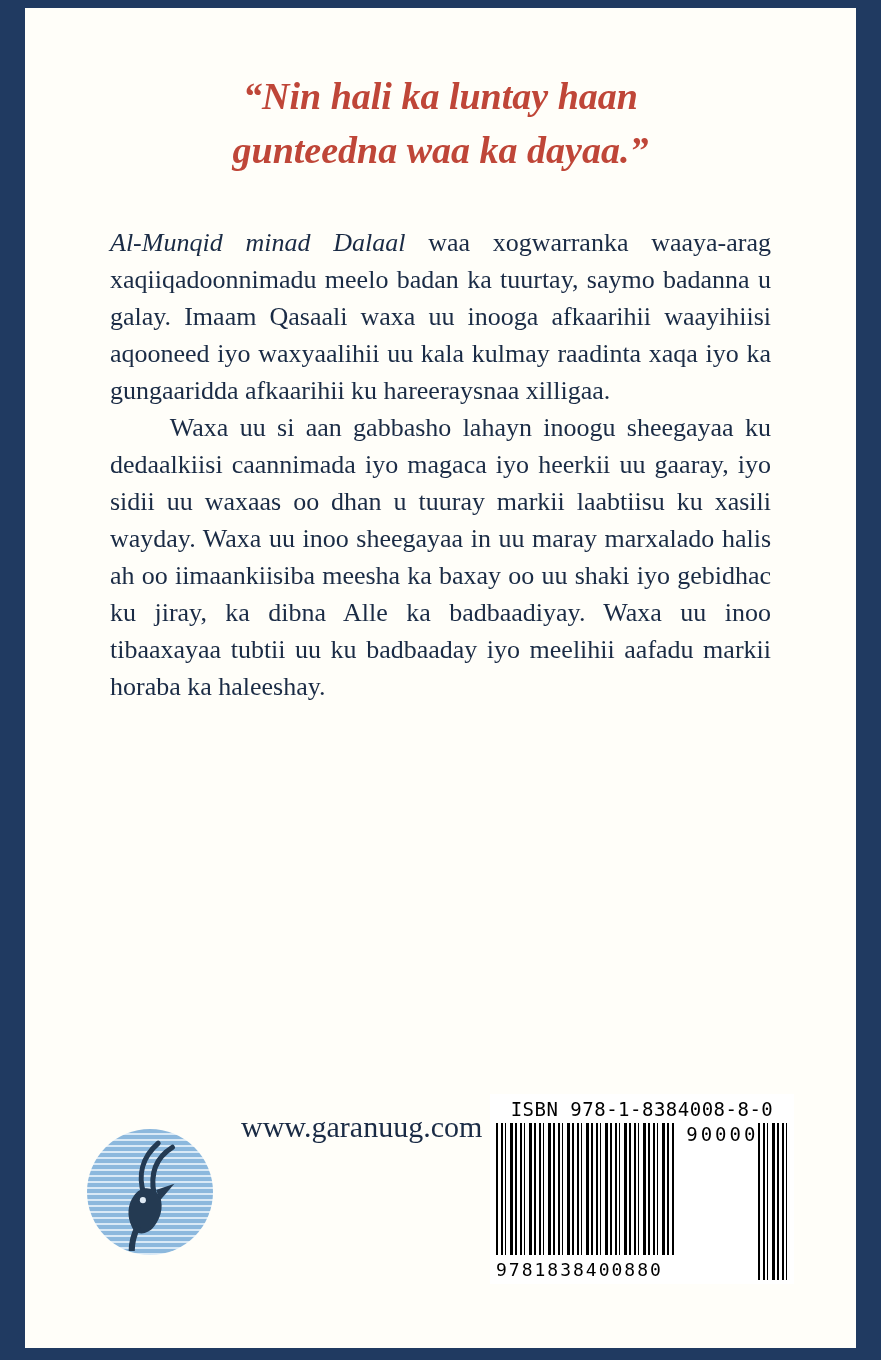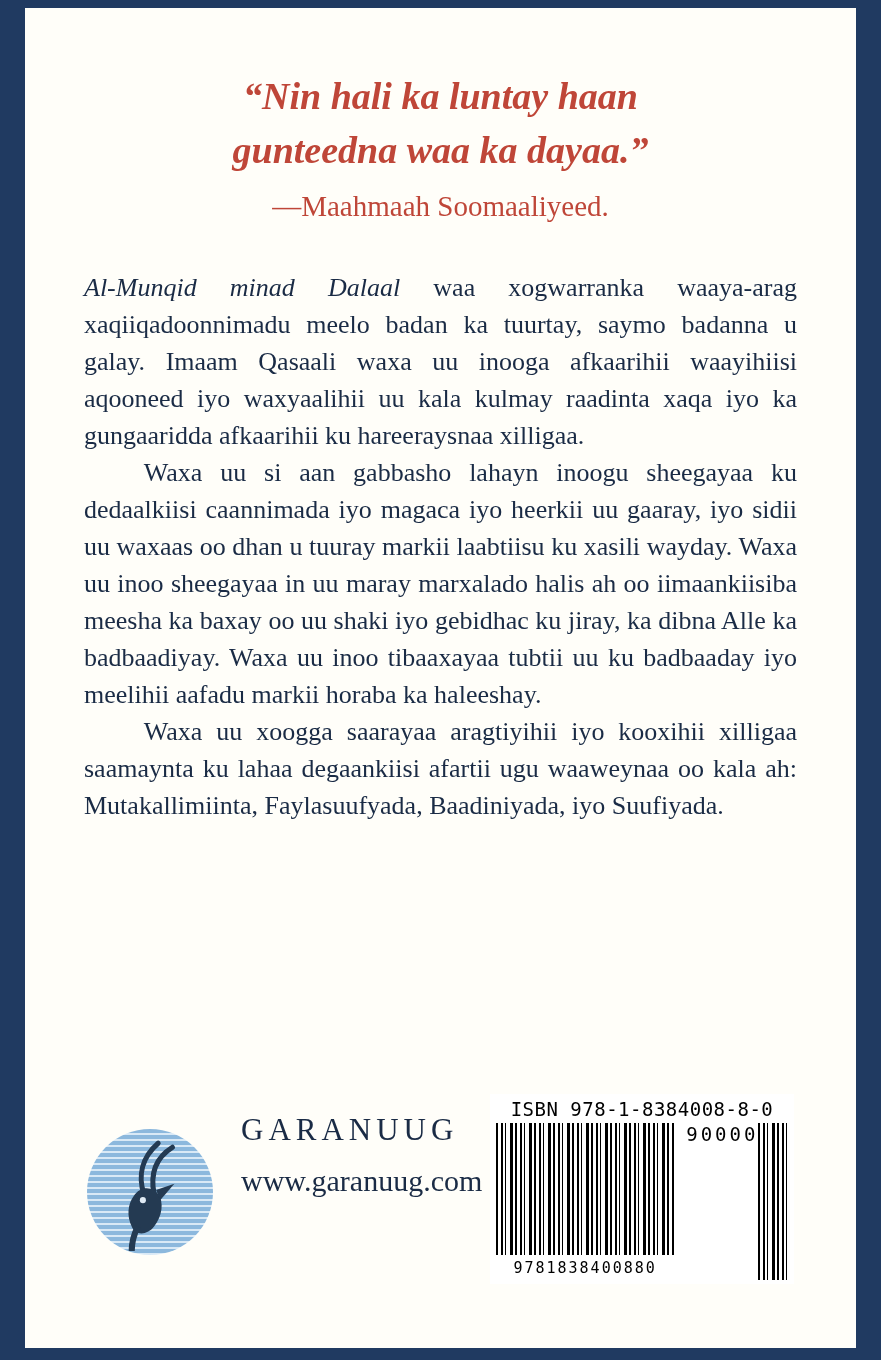--- a/index.html
+++ b/index.html
@@ -12,21 +12,21 @@
     position: relative;
     width: 881px;
     height: 1360px;
     background: var(--border-navy, #203a61);
     overflow: hidden;
   }
   .panel {
     position: absolute;
     top: 8px; left: 25px; right: 25px; bottom: 12px;
     background: var(--panel-bg, #fffef9);
-    padding: 0 59px;
+    padding: 0 85px;
   }
   .quote-section {
     margin-top: 62px;
     text-align: center;
     color: var(--quote-red, #bf4638);
   }
   .quote-text {
     font-size: 38px;
     font-weight: bold;
     font-style: italic;
@@ -104,68 +104,65 @@
   .bars {
     flex: 1;
     background: repeating-linear-gradient(90deg,
       #000 0 2px, #fff 2px 5px,
       #000 5px 7px, #fff 7px 9px,
       #000 9px 10px, #fff 10px 14px,
       #000 14px 17px, #fff 17px 19px);
   }
   .ean-num {
     height: 25px;
-    font-size: 15px;
+    font-size: 18px;
     letter-spacing: 2px;
-    text-align: center;
+    text-align: left;
     padding-top: 4px;
     white-space: nowrap;
   }
   .price {
     height: 25px;
     font-size: 19px;
     letter-spacing: 3px;
     text-align: center;
   }
 </style>
 </head>
 <body>
 
 <div class="cover">
   <div class="panel">
 
     <div class="quote-section">
       <div class="quote-text">“Nin hali ka luntay haan
 gunteedna waa ka dayaa.”</div>
-      <div class="quote-attr">—Maahmaah Soomaaliyeed.</div>
     </div>
 
     <div class="body-section">
       <p><span class="lead-italic">Al-Munqid minad Dalaal</span><span> waa xogwarranka waaya-arag xaqiiqadoonnimadu meelo badan ka tuurtay, saymo badanna u galay. Imaam Qasaali waxa uu inooga afkaarihii waayihiisi aqooneed iyo waxyaalihii uu kala kulmay raadinta xaqa iyo ka gungaaridda afkaarihii ku hareeraysnaa xilligaa.</span></p>
       <p>Waxa uu si aan gabbasho lahayn inoogu sheegayaa ku dedaalkiisi caannimada iyo magaca iyo heerkii uu gaaray, iyo sidii uu waxaas oo dhan u tuuray markii laabtiisu ku xasili wayday. Waxa uu inoo sheegayaa in uu maray marxalado halis ah oo iimaankiisiba meesha ka baxay oo uu shaki iyo gebidhac ku jiray, ka dibna Alle ka badbaadiyay. Waxa uu inoo tibaaxayaa tubtii uu ku badbaaday iyo meelihii aafadu markii horaba ka haleeshay.</p>
-      <p>Waxa uu xoogga saarayaa aragtiyihii iyo kooxihii xilligaa saamaynta ku lahaa degaankiisi afartii ugu waaweynaa oo kala ah: Mutakallimiinta, Faylasuufyada, Baadiniyada, iyo Suufiyada.</p>
     </div>
 
     <div class="footer">
 
       <div class="logo">
         <svg viewBox="0 0 124 124" xmlns="http://www.w3.org/2000/svg">
           <g fill="none" stroke="#243a52" stroke-width="5" stroke-linecap="round">
             <path d="M56 64 C50 46 54 28 70 14"></path>
             <path d="M66 64 C62 44 68 28 84 18"></path>
           </g>
           <path d="M46 66 C52 56 64 56 70 64 C76 72 74 86 66 96 C60 104 48 106 44 96 C39 86 40 74 46 66 Z" fill="#243a52"></path>
           <path d="M68 60 L86 54 L72 70 Z" fill="#243a52"></path>
           <circle cx="55" cy="70" r="3" fill="#dfeaf4"></circle>
           <path d="M50 96 C46 104 44 112 44 120" stroke="#243a52" stroke-width="6" fill="none"></path>
         </svg>
       </div>
 
       <div class="pub">
-        <div class="pub-name">GARANUUG</div>
         <div class="pub-site">www.garanuug.com</div>
       </div>
 
       <div class="barcode">
         <div class="isbn">ISBN 978-1-8384008-8-0</div>
         <div class="bc-row">
           <div class="bc-main">
             <div class="bars"></div>
             <div class="ean-num">9781838400880</div>
           </div>

